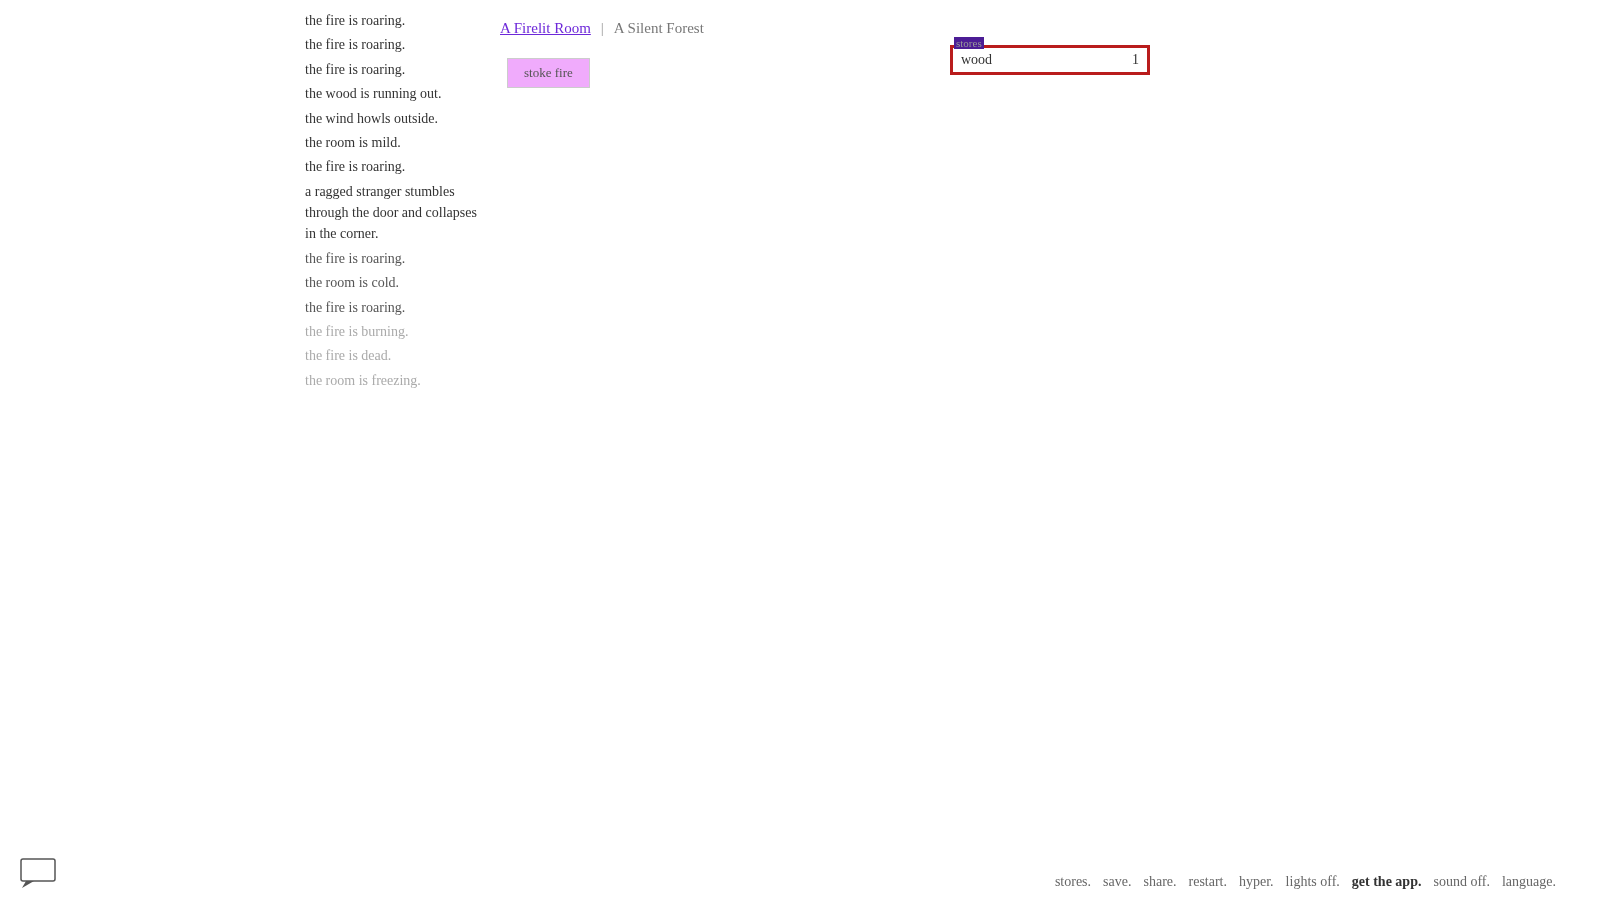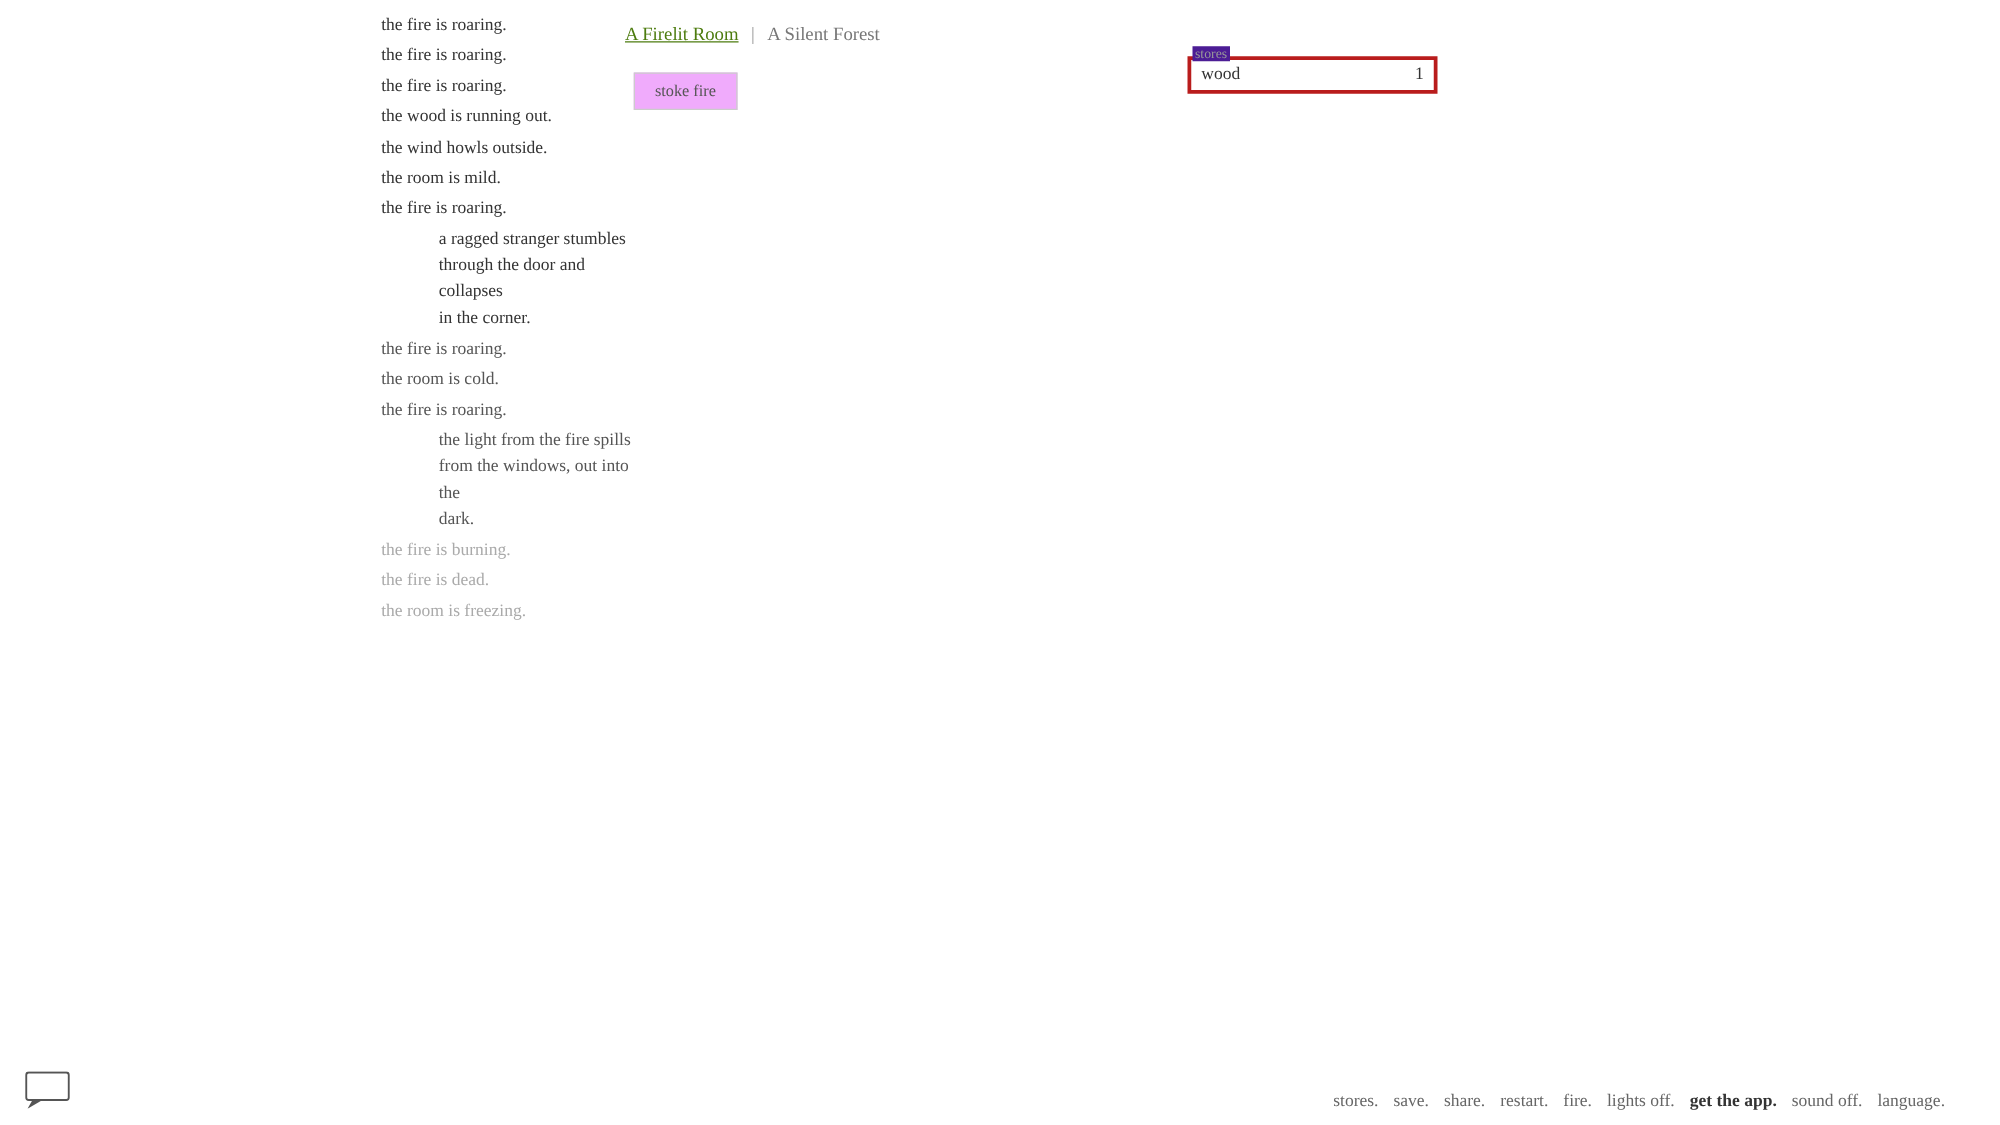--- a/index.html
+++ b/index.html
@@ -25,21 +25,21 @@
       left: 0;
       right: 0;
       display: flex;
       align-items: center;
       padding: 0 500px 0 500px;
     }
 
     .nav-tab-active {
       text-decoration: underline;
       font-size: 15px;
-      color: #4d7c0f;
+      color: #6d28d9;
       cursor: pointer;
     }
 
     .nav-separator {
       margin: 0 10px;
       color: #999;
       font-size: 15px;
     }
 
     .nav-tab-inactive {
@@ -120,21 +120,20 @@
       color: #333;
     }
 
     .log-entry.faded {
       color: #aaa;
     }
 
     .log-entry.multi {
       line-height: 1.5;
       margin-bottom: 4px;
-      margin-left: 46px;
     }
 
     
     .footer {
       position: absolute;
       bottom: 10px;
       left: 0;
       right: 0;
       display: flex;
       align-items: center;
@@ -193,38 +192,35 @@
     <div class="log-entry dark" style="white-space: pre-line;">the wood is running out.</div>
     <div class="log-entry dark" style="white-space: pre-line;">the wind howls outside.</div>
     <div class="log-entry dark" style="white-space: pre-line;">the room is mild.</div>
     <div class="log-entry dark" style="white-space: pre-line;">the fire is roaring.</div>
     <div class="log-entry dark multi" style="white-space: pre-line;">a ragged stranger stumbles
 through the door and collapses
 in the corner.</div>
     <div class="log-entry normal" style="white-space: pre-line;">the fire is roaring.</div>
     <div class="log-entry normal" style="white-space: pre-line;">the room is cold.</div>
     <div class="log-entry normal" style="white-space: pre-line;">the fire is roaring.</div>
-    <div class="log-entry normal multi" style="white-space: pre-line;">the light from the fire spills
-from the windows, out into the
-dark.</div>
     <div class="log-entry faded" style="white-space: pre-line;">the fire is burning.</div>
     <div class="log-entry faded" style="white-space: pre-line;">the fire is dead.</div>
     <div class="log-entry faded" style="white-space: pre-line;">the room is freezing.</div>
   </div>
 
 <div class="chat-icon-container">
   <svg class="chat-icon" viewBox="0 0 36 30" fill="none" xmlns="http://www.w3.org/2000/svg">
     <rect x="1" y="1" width="34" height="22" rx="2" stroke="#555" stroke-width="1.5" fill="none"></rect>
     <polygon points="6,23 2,30 14,23" fill="#555"></polygon>
   </svg>
 </div>
 
 <div class="footer" id="footer-container">
 <span class="footer-link">stores.</span>
     <span class="footer-link">save.</span>
     <span class="footer-link">share.</span>
     <span class="footer-link">restart.</span>
-    <span class="footer-link">fire.</span>
+    <span class="footer-link">hyper.</span>
     <span class="footer-link">lights off.</span>
     <span class="footer-link bold">get the app.</span>
     <span class="footer-link">sound off.</span>
     <span class="footer-link">language.</span>
   </div>
 
 </body></html>

